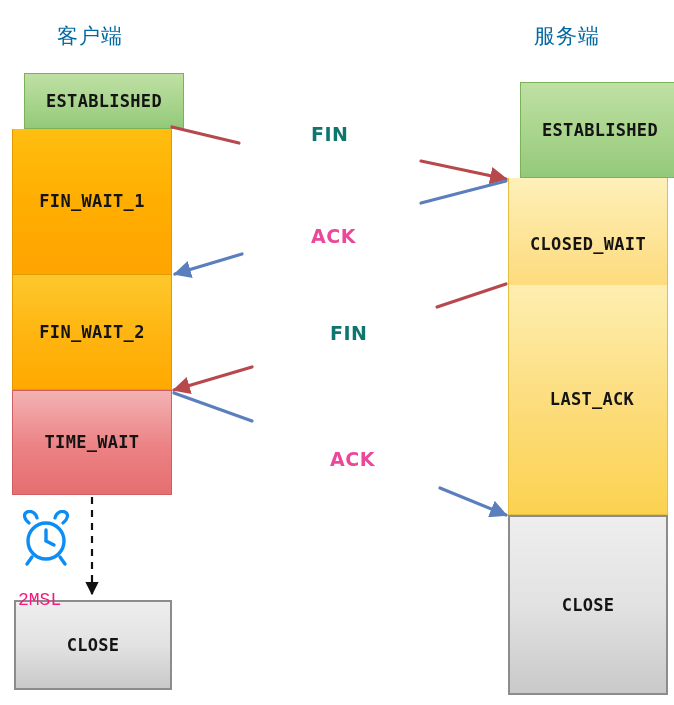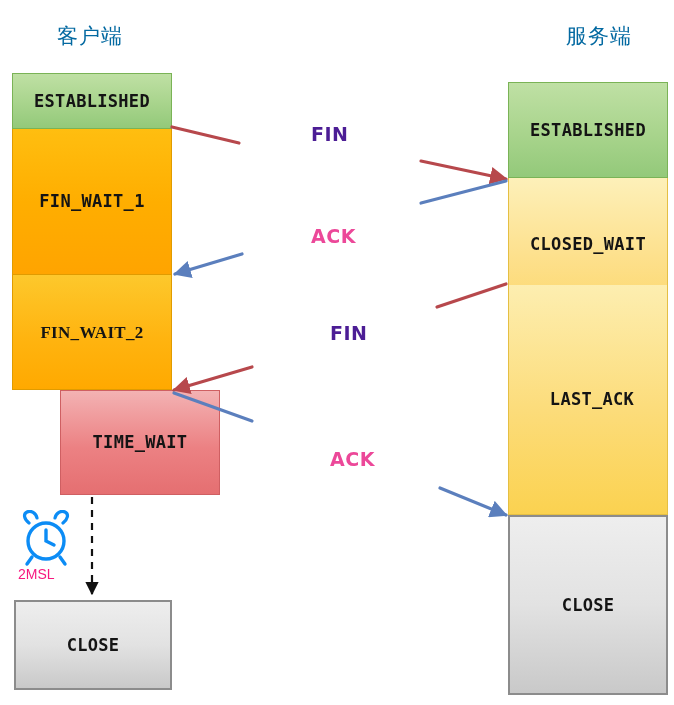--- a/index.html
+++ b/index.html
@@ -39,52 +39,53 @@
   }
   .state-box .lbl {
     width: 100%;
     text-align: center;
     line-height: 1;
   }
 
   
   .fill-green   { background: linear-gradient(to bottom, #bfe0a4 0%, #a8d48c 55%, #93c97a 100%); }
   .fill-orange  { background: linear-gradient(to bottom, #ffbe10 0%, #ffae00 50%, #ffa400 100%); }
-  .fill-orange2 { background: linear-gradient(to bottom, #fdc82c 0%, #ffb410 55%, #ffa900 100%); font-family: Liberation Serif, serif; }
+  .fill-orange2 { background: linear-gradient(to bottom, #fdc82c 0%, #ffb410 55%, #ffa900 100%); }
   .fill-red     { background: linear-gradient(to bottom, #f3b2b3 0%, #ec8183 55%, #e56f71 100%); }
   .fill-yellow  { background: linear-gradient(to bottom, #fdf0b9 0%, #fde08c 60%, #fcd86f 100%); }
   .fill-yellow2 { background: linear-gradient(to bottom, #fdeeb0 0%, #fcdc7a 55%, #fbd250 100%); }
   .fill-gray    { background: linear-gradient(to bottom, #eeeeee 0%, #e2e2e2 50%, #c9c9c9 100%); }
 
-  .edge-green  { border: 1.5px solid #7ab356; }
+  .edge-green  { border: 1.5px solid #7ab356; margin-left: 12px; }
   .edge-orange { border: 1.5px solid #e09b00; }
   .edge-red    { border: 1.5px solid #cf5f62; }
   .edge-yellow { border: 1.5px solid #e5bf43; }
   .edge-gray   { border: 2px solid #8c8c8c; }
 
   .no-top    { border-top: none; justify-content: center; }
 
   .flow-label {
     position: absolute;
     font-family: "DejaVu Sans", sans-serif;
     font-size: 19px;
     font-weight: bold;
     white-space: nowrap;
     letter-spacing: 0.5px;
   }
-  .flow-fin { color: #4c1d95; }
+  .flow-fin { color: #0f766e; }
   .flow-ack { color: #ec4899; }
 
   .msl-label {
     position: absolute;
-    font-family: Liberation Sans, sans-serif;
-    font-size: 14px;
+    font-family: Liberation Mono, monospace;
+    font-size: 18px;
     font-weight: normal;
     color: #f7187f;
     white-space: nowrap;
+    margin-top: 24px;
   }
 
   svg.overlay {
     position: absolute;
     left: 0;
     top: 0;
     width: 674px;
     height: 705px;
     pointer-events: none;
   }
@@ -95,35 +96,35 @@
     width: 56px;
     height: 58px;
   }
 </style>
 </head>
 <body>
 
 <div id="root">
 
   <div class="col-title" style="left:57px; top:22px;">客户端</div>
-  <div class="col-title" style="left:534px; top:22px;margin-left:32px;">服务端</div>
+  <div class="col-title" style="left:534px; top:22px;">服务端</div>
 
   <div class="state-box fill-green edge-green" style="left:12px; top:73px; width:160px; height:56px;">
     <span class="lbl">ESTABLISHED</span>
   </div>
 
   <div class="state-box fill-orange edge-orange no-top" style="left:12px; top:129px; width:160px; height:146px;">
     <span class="lbl">FIN_WAIT_1</span>
   </div>
 
   <div class="state-box fill-orange2 edge-orange no-top" style="left:12px; top:275px; width:160px; height:115px;">
     <span class="lbl">FIN_WAIT_2</span>
   </div>
 
-  <div class="state-box fill-red edge-red" style="left:12px; top:390px; width:160px; height:105px;margin-left:48px;">
+  <div class="state-box fill-red edge-red" style="left:12px; top:390px; width:160px; height:105px;">
     <span class="lbl">TIME_WAIT</span>
   </div>
 
   <div class="state-box fill-gray edge-gray" style="left:14px; top:600px; width:158px; height:90px;">
     <span class="lbl">CLOSE</span>
   </div>
 
   <div class="state-box fill-green edge-green" style="left:508px; top:82px; width:160px; height:96px;">
     <span class="lbl">ESTABLISHED</span>
   </div>

